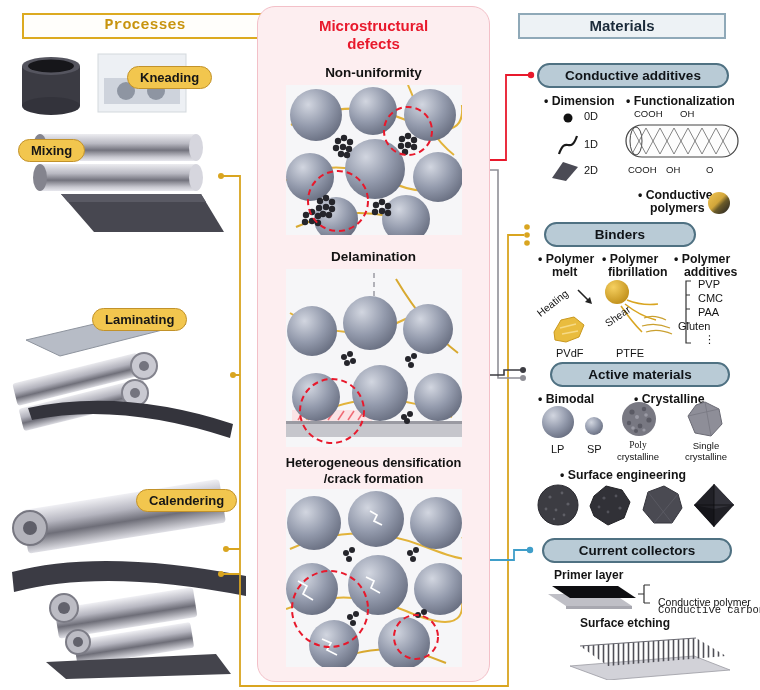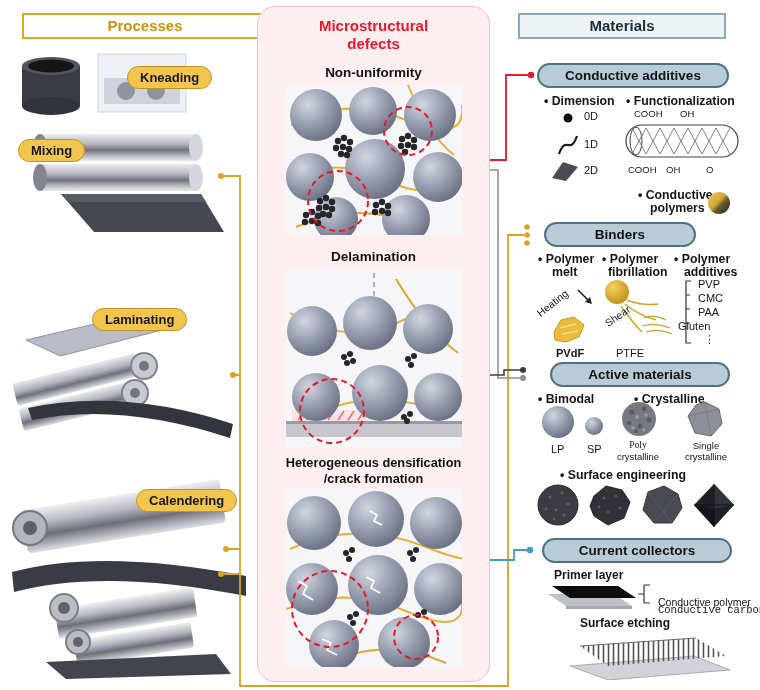--- a/index.html
+++ b/index.html
@@ -21,21 +21,21 @@
   .lbl-xs { font-size:9.5px; color:#141414; white-space:nowrap; }
   .ctr { text-align:center; }
   .rot { transform-origin:left center; font-size:10.5px; color:#141414; white-space:nowrap; }
   svg { display:block; }
 </style>
 </head>
 <body>
 
 <div class="stage">
 
-  <div class="abs hdr hdr-proc" style="left:22px; top:13px; width:246px;">Processes</div>
+  <div class="abs hdr hdr-proc" style="left:22px; top:13px; width:246px;font-family:Liberation Mono, monospace;">Processes</div>
 
   <svg class="abs" style="left:6px; top:44px;" width="235" height="195" viewBox="0 0 235 195">
     <defs>
       <linearGradient id="met1" x1="0" y1="0" x2="0" y2="1">
         <stop offset="0" stop-color="#ececf0"></stop>
           <stop offset="0.35" stop-color="#b9b9c2"></stop>
         <stop offset="0.6" stop-color="#73737d"></stop>
           <stop offset="0.85" stop-color="#c6c6ce"></stop>
         <stop offset="1" stop-color="#e8e8ee"></stop>
       </linearGradient>
@@ -337,21 +337,21 @@
 
   <div class="abs rot" style="left:538px; top:308px; transform:rotate(-38deg);">Heating</div>
   <svg class="abs" style="left:576px; top:288px;" width="20" height="20" viewBox="0 0 20 20">
     <line x1="2" y1="2" x2="14" y2="14" stroke="#222" stroke-width="1.6"></line>
     <polygon points="16,16 9,14 14,9" fill="#222"></polygon>
     </svg>
   <svg class="abs" style="left:548px; top:314px;" width="42" height="30" viewBox="0 0 42 30">
     <polygon points="6,18 13,6 26,3 36,11 31,23 18,28 7,26" fill="#e9bc3e" stroke="#c9981f" stroke-width="1"></polygon>
     <path d="M12,14 L28,10 M14,20 L30,17" stroke="#f6da86" stroke-width="1.4"></path>
     </svg>
-  <div class="abs lbl-sm" style="left:556px; top:347px;font-weight:bold;">PVdF</div>
+  <div class="abs lbl-sm" style="left:556px; top:347px;">PVdF</div>
 
   <svg class="abs" style="left:600px; top:278px;" width="78" height="66" viewBox="0 0 78 66">
     <defs>
         <radialGradient id="ptg" cx="0.35" cy="0.3" r="0.8">
       <stop offset="0" stop-color="#f6d060"></stop>
           <stop offset="1" stop-color="#bc8a14"></stop>
         </radialGradient>
       </defs>
     <circle cx="17" cy="14" r="12" fill="url(#ptg)"></circle>
     <path d="M27,22 Q42,28 58,26 M25,26 Q40,38 56,42 M21,28 Q32,44 42,54" stroke="#d9a520" stroke-width="1.5" fill="none"></path>

